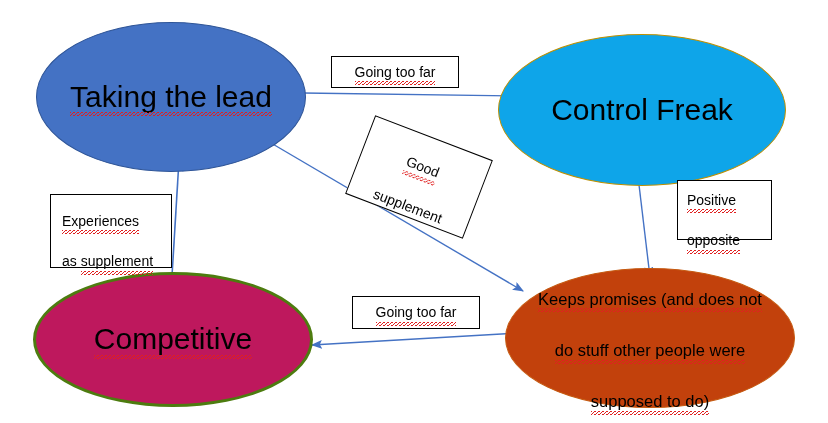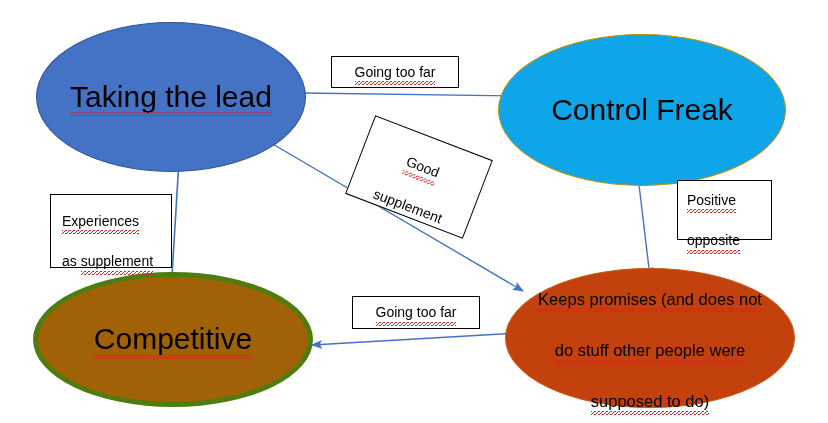--- a/index.html
+++ b/index.html
@@ -55,22 +55,22 @@
     left: 498px; top: 34px;
     width: 288px; height: 152px;
     background: #0ea5e9;
     border: 1px solid #BF9000;
   }
   #node-control-freak .node-label { font-size: 30px; }
 
   #node-competitive {
     left: 33px;  top: 272px;
     width: 280px; height: 135px;
-    background: #a16207;
-    border: 5px solid #4d7c0f;
+    background: #be185d;
+    border: 3px solid #4d7c0f;
   }
   #node-competitive .node-label { font-size: 30px; }
 
   #node-keeps-promises {
     left: 505px; top: 268px;
     width: 290px; height: 140px;
     background: #c2410c;
     border: 1px solid #C55A11;
   }
   #node-keeps-promises .node-label { font-size: 16.5px; line-height: 1.55; }

